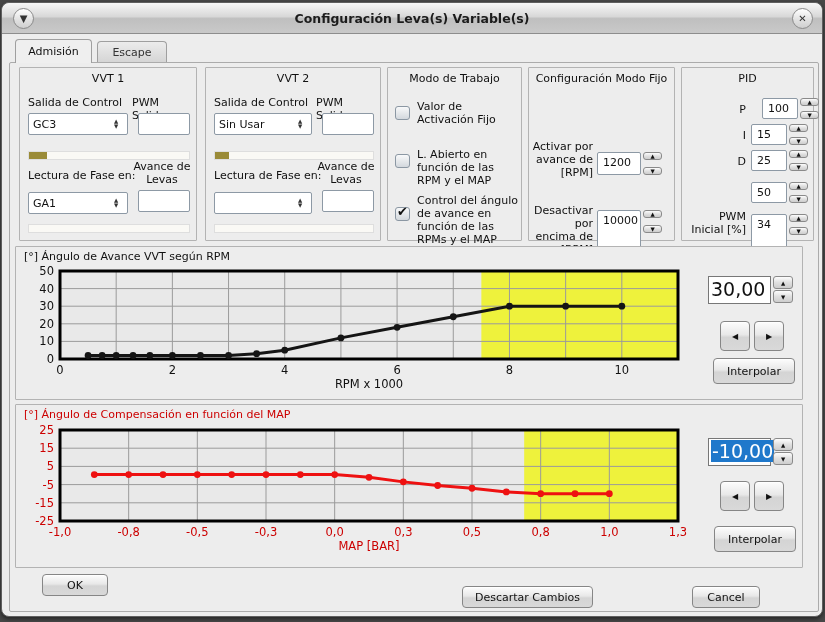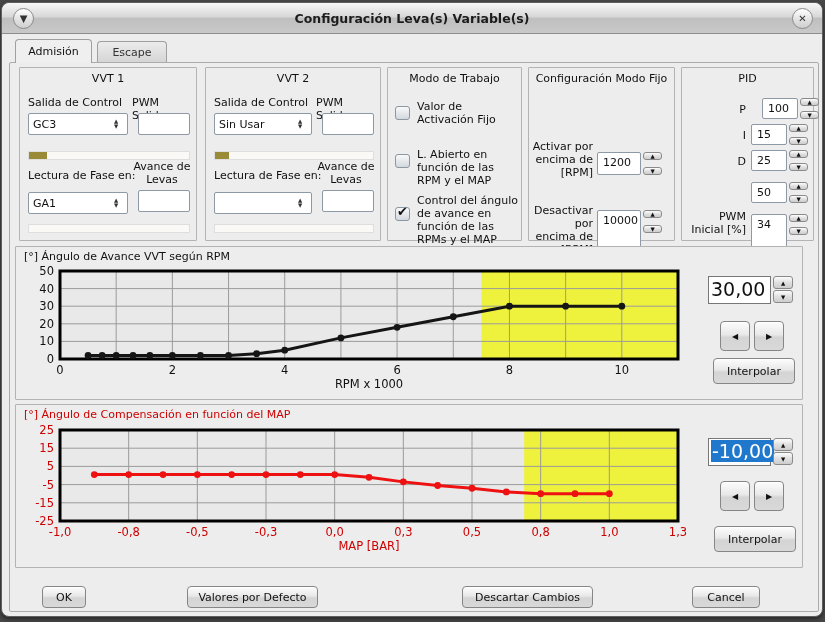--- a/index.html
+++ b/index.html
@@ -150,21 +150,21 @@
     <div class="cb" style="left:7px; top:86px;"></div>
     <div class="lbl" style="left:29px; top:80px; width:102px;">L. Abierto en función de las RPM y el MAP</div>
     <div class="cb checked" style="left:7px; top:139px;">
         <span class="mark">✔</span>
       </div>
     <div class="lbl" style="left:29px; top:126px; width:104px;">Control del ángulo de avance en función de las RPMs y el MAP</div>
   </div>
 
   <div class="gbox" style="left:526px; top:64px; width:147px; height:174px;">
     <div class="gtitle">Configuración Modo Fijo</div>
-    <div class="lbl r" style="left:2px; top:72px; width:62px;">Activar por encima de [RPM]</div>
+    <div class="lbl r" style="left:2px; top:72px; width:62px;">Activar por avance de [RPM]</div>
     <div class="spin" style="left:68px; top:84px;">
       <div class="sfield" style="width:44px; height:23px;">1200</div>
       <div class="btns" style="height:23px;">
           <div class="sbtn">▲</div>
           <div class="sbtn">▼</div>
         </div>
     </div>
     <div class="lbl r" style="left:2px; top:136px; width:62px;">Desactivar por encima de [RPM]</div>
     <div class="spin" style="left:68px; top:142px;">
       <div class="sfield" style="width:44px; height:40px;">10000</div>
@@ -335,18 +335,17 @@
     <div class="bigval" style="left:692px; top:33px;"><span class="sel">-10,00</span></div>
     <div class="bigspin" style="left:757px; top:33px;">
       <div class="sbtn">▲</div>
       <div class="sbtn">▼</div>
     </div>
     <div class="btn navbtn" style="left:704px; top:76px;"><span>◀</span></div>
     <div class="btn navbtn" style="left:738px; top:76px;"><span>▶</span></div>
     <div class="btn" style="left:698px; top:121px; width:82px; height:26px; line-height:25px;">Interpolar</div>
   </div>
 
-  <div class="btn" style="left:40px; top:583px; width:44px; height:22px; line-height:21px;">OK</div>
-  <div class="btn" style="left:185px; top:583px; width:131px; height:22px; line-height:21px;">Valores por Defecto</div>
+  <div class="btn" style="left:40px; top:571px; width:66px; height:22px; line-height:21px;">OK</div>
   <div class="btn" style="left:460px; top:583px; width:131px; height:22px; line-height:21px;">Descartar Cambios</div>
   <div class="btn" style="left:690px; top:583px; width:68px; height:22px; line-height:21px;">Cancel</div>
 
 </div>
 
 </body></html>

